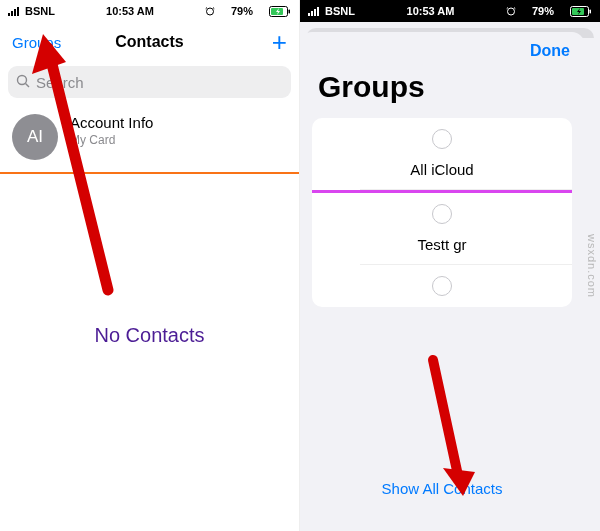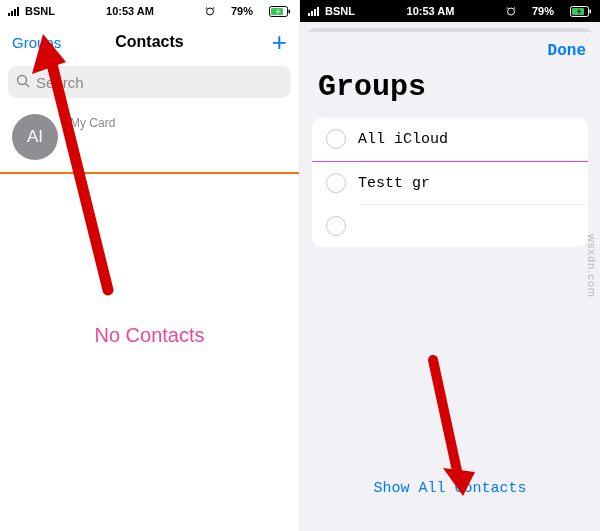--- a/index.html
+++ b/index.html
@@ -76,42 +76,41 @@
   .avatar {
     width:46px; height:46px; border-radius:50%;
     background:#8e8e93; color:#fff;
     display:flex; align-items:center; justify-content:center;
     font-size:17px; font-weight:500;
   }
   .meinfo .name { font-size:15px; font-weight:500; color:#000;}
   .meinfo .sub  { font-size:12px; color:#8a8a8e; margin-top:2px;}
 
   .empty {
-    color:#ec4899;
+    color:#4c1d95;
     font-size:20px;
     text-align:center;
     margin-top:150px;
     font-weight:400;
   }
 
   
   .sheet-peek {
     height:10px; background:#dcdce0;
     border-radius:10px 10px 0 0;
     margin:6px 6px 0;
   }
   .sheet {
     background:#f2f2f6;
     border-radius:12px 12px 0 0;
-    margin:0 0 0 0;
+    margin:0 16px 0 0;
     position:absolute;
     top:32px; left:0; right:0; bottom:0;
     display:flex; flex-direction:column;
     overflow:hidden;
-    font-family:Liberation Mono, monospace;
   }
   .sheet-nav {
     display:flex; justify-content:flex-end;
     padding:10px 14px 4px;
   }
   .done { color:#007aff; font-size:16px; font-weight:600; }
   .sheet-title {
     font-size:30px; font-weight:700; color:#000;
     padding:6px 18px 14px;
   }
@@ -122,28 +121,29 @@
   .grouplist {
     background:#fff;
     border-radius:10px;
     margin:0 12px;
     overflow:hidden;
   }
   .grow {
     display:flex; align-items:center; gap:12px;
     padding:11px 14px;
     font-size:15px;
+    flex-direction:column;
   }
   .radio {
     width:20px; height:20px; border-radius:50%;
     border:1.5px solid #c7c7cc; flex:0 0 auto;
     margin-left:0;
   }
   .grouplist .grow:nth-child(2),
-  .grouplist .grow:nth-child(3) { border-top:1px solid #d946ef; }
+  .grouplist .grow:nth-child(3) { border-top:3px solid #d946ef; }
 
   .grouplist .grow:nth-child(2),
   .grouplist .grow:nth-child(3) { margin-left:0; padding-left:14px;}
 
   .group-divider { height:1px; background:#eee; margin-left:48px;}
 
   .showall {
     color:#007aff; font-size:15px;
     text-align:center;
     position:absolute; bottom:34px; left:0; right:0;
@@ -227,20 +227,21 @@
               <line x1="9.5" y1="9.5" x2="13" y2="13" stroke="#8a8a8e" stroke-width="1.4"></line>
             </svg>
         </span>
         <span textcontent="Search">Search</span>
       </div>
     </div>
 
     <div class="mecard">
       <div class="avatar">AI</div>
       <div class="meinfo">
+        <div class="name">Account Info</div>
         <div class="sub">My Card</div>
       </div>
     </div>
 
     <div class="empty">No Contacts</div>
 
     <svg class="arrow1" viewBox="0 0 90 270">
       <path d="M78 262 L18 20" stroke="#d40000" stroke-width="11" stroke-linecap="round"></path>
       <path d="M18 20 L5 50 L18 20 L40 38 Z" fill="#d40000"></path>
       <polygon points="13,6 2,46 36,34" fill="#d40000"></polygon>

